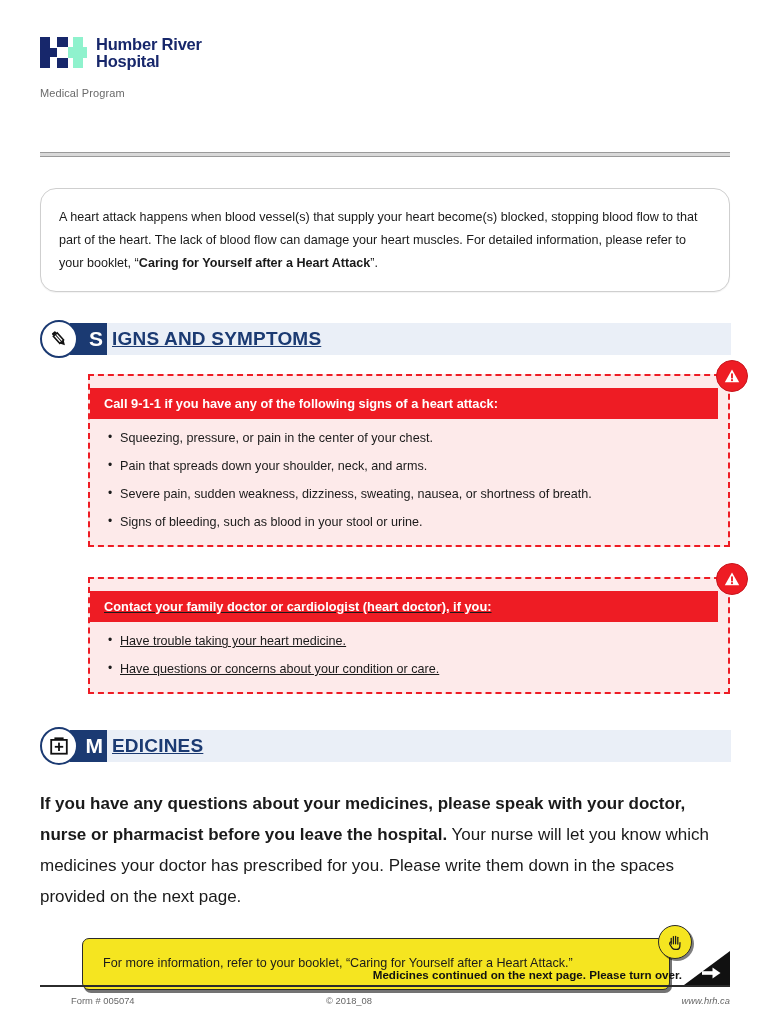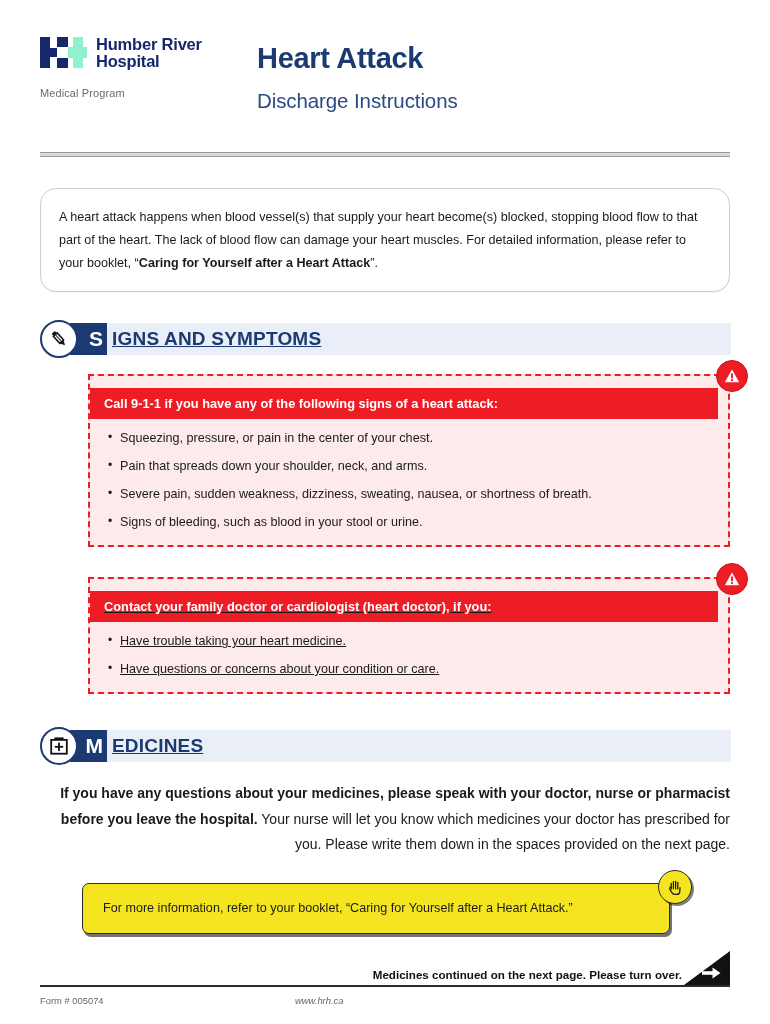--- a/index.html
+++ b/index.html
@@ -240,25 +240,24 @@
     background: #ee1c24;
     border: 1.5px solid #c8151c;
     display: flex;
     align-items: center;
     justify-content: center;
     z-index: 4;
   }
 
   
   .med-body {
-    margin-top: 18px;
-    font-size: 14px;
+    margin-top: 26px;
+    font-size: 17px;
     line-height: 1.82;
     color: #1a1a1a;
-    text-align: right;
   }
   .med-body b { font-weight: bold; }
 
   
   .yellow-wrap {
     position: relative;
     margin-top: 25px;
     margin-left: 42px;
     margin-right: 60px;
   }
@@ -321,20 +320,21 @@
   .footer-rule {
     height: 2px;
     background: #2b2b2b;
     margin-top: 0px;
   }
   .footer-meta {
     display: flex;
     margin-top: 8px;
     font-size: 9.4px;
     color: #666666;
+    margin-left: 31px;
   }
   .fm-left { flex: 0 0 255px; }
   .fm-mid { flex: 1; }
   .fm-right { text-align: center; font-style: italic; }
 </style>
 </head>
 <body>
 
 <div class="page">
 
@@ -350,24 +350,20 @@
           <div class="cross-h"></div>
         </div>
         <div class="logo-text">
           <div>Humber River</div>
           <div>Hospital</div>
         </div>
       </div>
       <div class="program-label">Medical Program</div>
     </div>
 
-    <div class="title-block">
-      <div class="doc-title">Heart Attack</div>
-      <div class="doc-subtitle">Discharge Instructions</div>
-    </div>
   </div>
 
   <div class="rule"></div>
 
   <div class="intro-box">
     <div class="intro-text">
       <span>A heart attack happens when blood vessel(s) that supply your heart become(s) blocked, stopping blood flow to that part of the heart.  The lack of blood flow can damage your heart muscles.  For detailed information, please refer to your booklet, “</span><b>Caring for Yourself after a Heart Attack</b><span>”.</span>
     </div>
   </div>
 
@@ -465,17 +461,18 @@
           <g fill="#ffffff">
             <rect x="24" y="20.2" width="14" height="3.6"></rect>
             <polygon points="34.5,16.4 42.5,22 34.5,27.6"></polygon>
           </g>
         </svg>
       </div>
     </div>
     <div class="footer-rule"></div>
     <div class="footer-meta">
       <div class="fm-left">Form # 005074</div>
+      <div class="fm-mid">© 2018_08</div>
       <div class="fm-right">www.hrh.ca</div>
     </div>
   </div>
 
 </div>
 
 </body></html>

